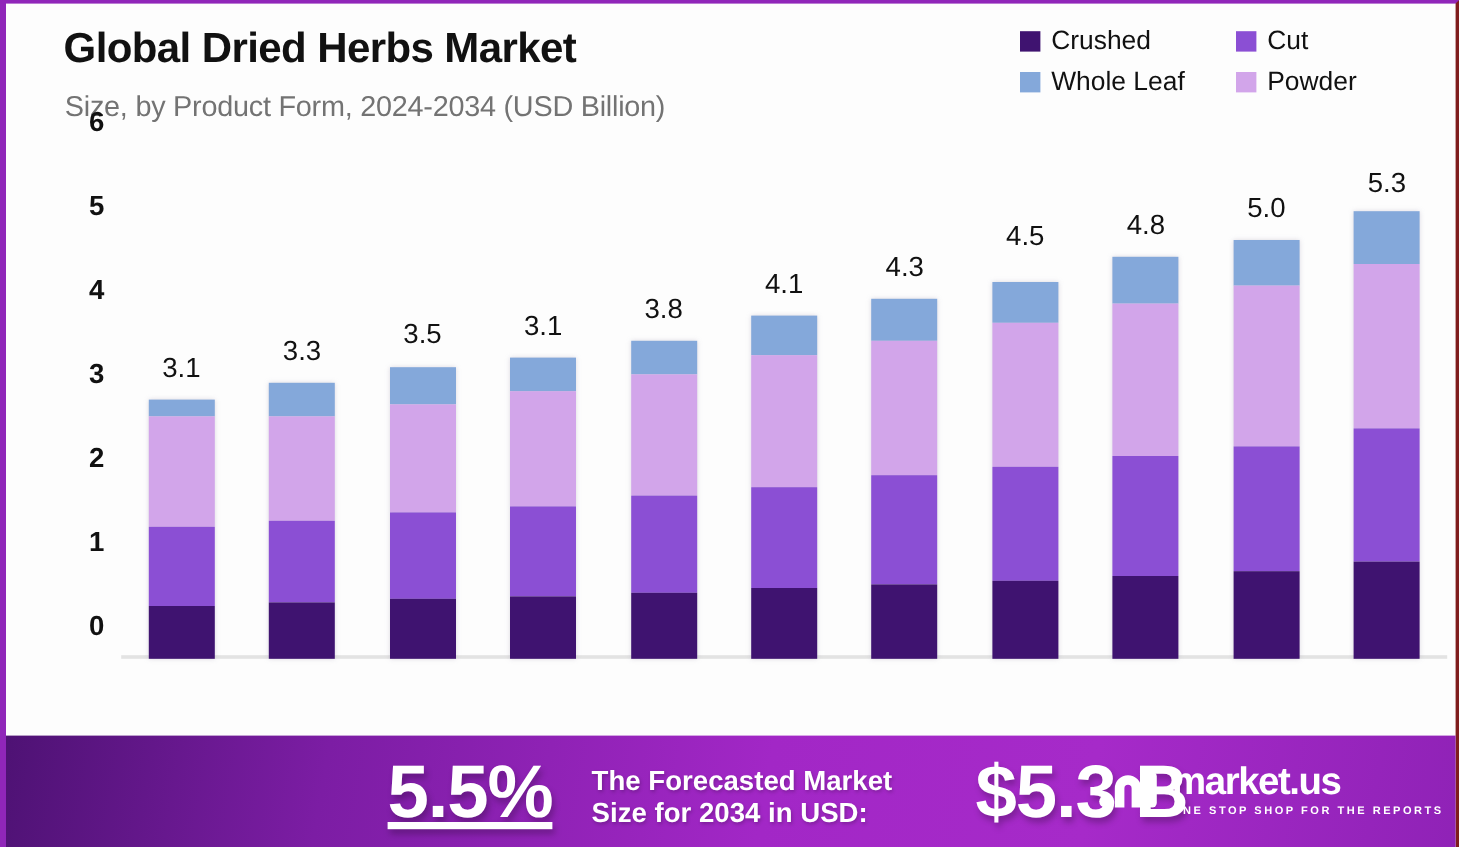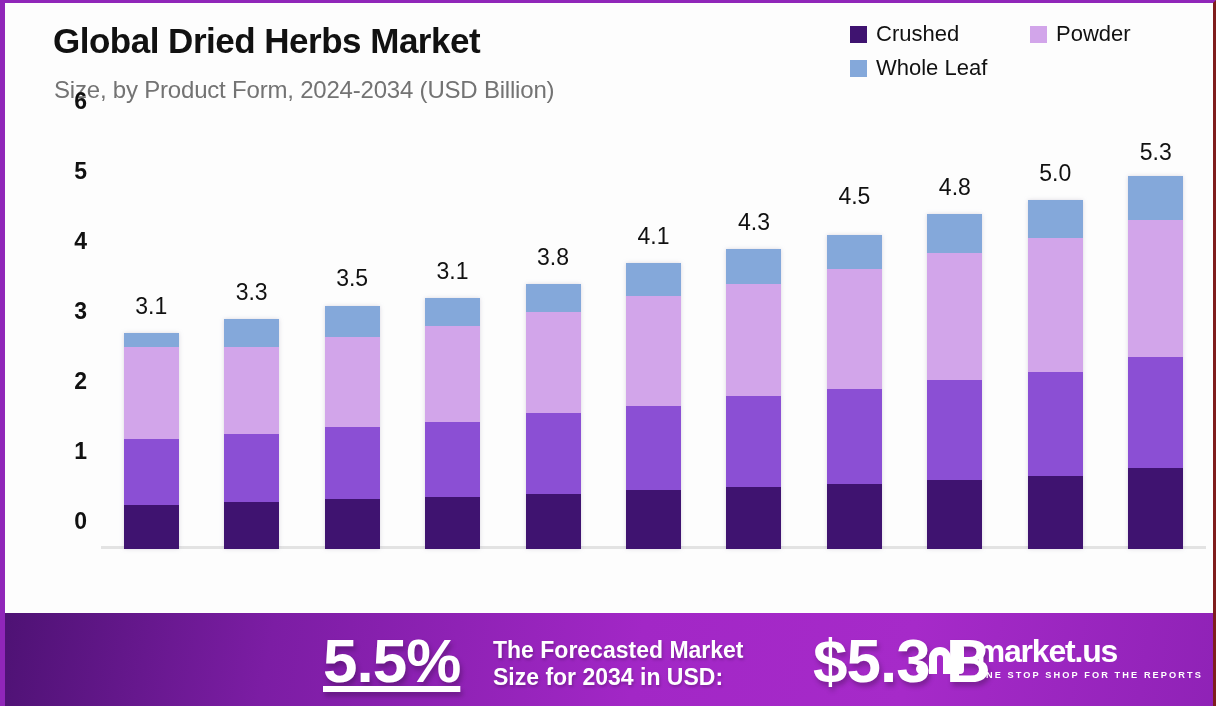--- a/index.html
+++ b/index.html
@@ -134,26 +134,30 @@
     <div class="title">Global Dried Herbs Market</div>
     <div class="subtitle">Size, by Product Form, 2024-2034 (USD Billion)</div>
   </div>
 
   <div class="legend" id="legend">
       <div class="legend-item">
         <span class="swatch" style="background: rgb(63, 19, 112);"></span>
         <span class="legend-label">Crushed</span>
       </div>
       <div class="legend-item">
+        <span class="swatch" style="background: rgb(139, 79, 212);"></span>
+        <span class="legend-label">Cut</span>
+      </div>
+      <div class="legend-item">
+        <span class="swatch" style="background: rgb(132, 168, 218);"></span>
+        <span class="legend-label">Whole Leaf</span>
+      </div>
+      <div class="legend-item">
         <span class="swatch" style="background: rgb(210, 165, 234);"></span>
         <span class="legend-label">Powder</span>
-      </div>
-      <div class="legend-item">
-        <span class="swatch" style="background: rgb(132, 168, 218);"></span>
-        <span class="legend-label">Whole Leaf</span>
       </div>
     </div>
 
   <div class="plot" id="plot">
     <div class="axis-line"></div>
   <div class="ytick" style="bottom: 0px;">0</div>
       <div class="ytick" style="bottom: 70px;">1</div>
       <div class="ytick" style="bottom: 140px;">2</div>
       <div class="ytick" style="bottom: 210px;">3</div>
       <div class="ytick" style="bottom: 280px;">4</div>

